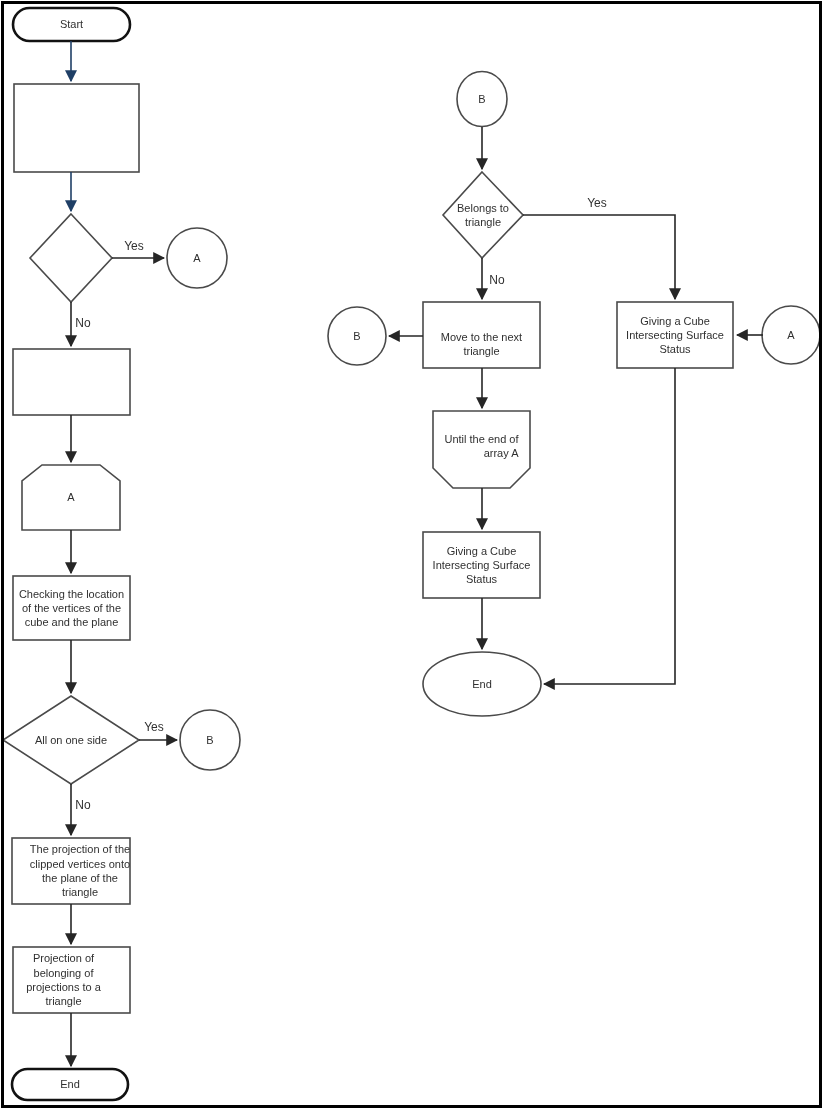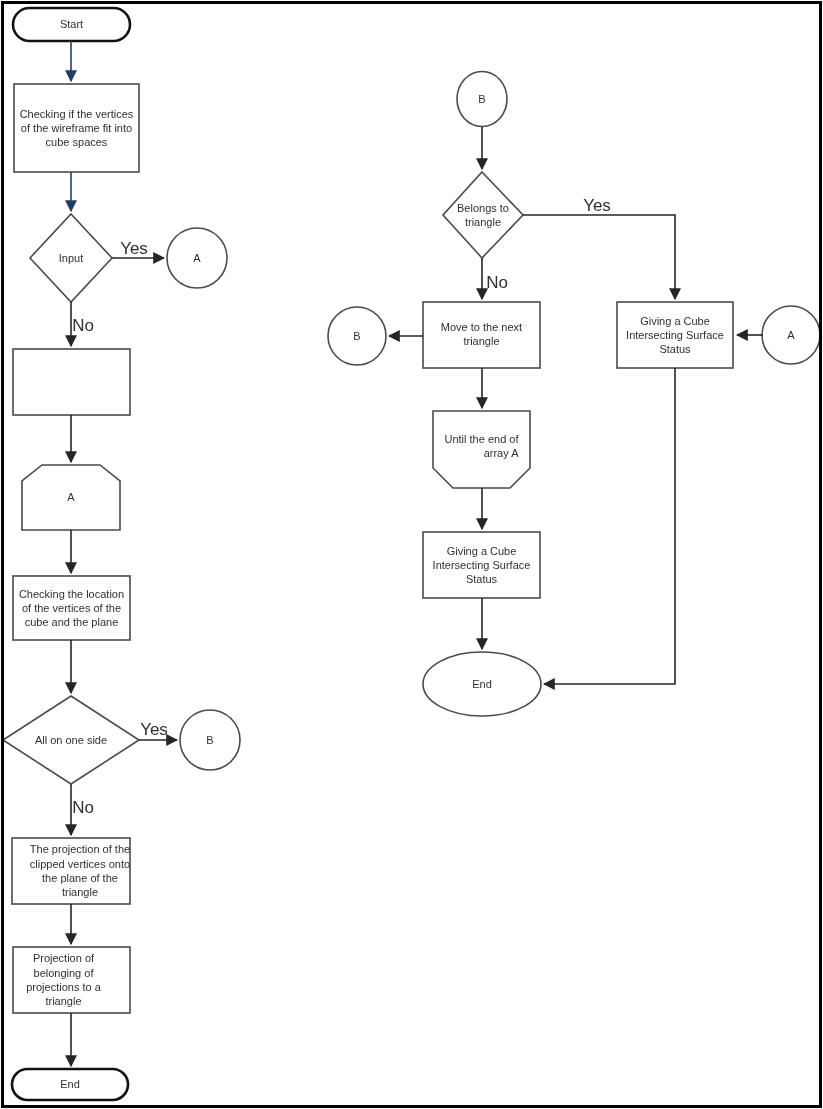--- a/index.html
+++ b/index.html
@@ -28,21 +28,21 @@
   .label{
     position:absolute;
     display:flex;align-items:center;justify-content:center;
     text-align:center;
     font-size:11px;line-height:1.3;
     color:var(--text);
     white-space:pre-line;
   }
   .edge-label{
     position:absolute;
-    font-size:17px;line-height:1.2;
+    font-size:12px;line-height:1.2;
     color:var(--text);
     text-align:center;
   }
   .shape{fill:#fff;stroke:var(--shape-outline);stroke-width:1.6;}
   .terminal{fill:#fff;stroke:var(--terminal-outline);stroke-width:2.6;}
   .conn{fill:none;stroke:var(--line);stroke-width:1.6;}
   .conn-accent{fill:none;stroke:var(--accent-line);stroke-width:1.6;}
   .head-dark{fill:var(--line);}
   .head-accent{fill:var(--accent-line);}
 </style>
@@ -101,45 +101,41 @@
     <path class="conn" d="M482,258 V299" marker-end="url(#arrow-dark)"></path>
     <path class="conn" d="M423,336 H389" marker-end="url(#arrow-dark)"></path>
     <path class="conn" d="M482,368 V408" marker-end="url(#arrow-dark)"></path>
     <path class="conn" d="M482,488 V529" marker-end="url(#arrow-dark)"></path>
     <path class="conn" d="M482,598 V649" marker-end="url(#arrow-dark)"></path>
     <path class="conn" d="M763,335 H737" marker-end="url(#arrow-dark)"></path>
     <path class="conn" d="M675,368 V684 H544" marker-end="url(#arrow-dark)"></path>
   </svg>
 
   <div class="label" style="left:13px;top:8px;width:117px;height:33px;">Start</div>
-  <div class="label" style="left:14px;top:84px;width:125px;height:88px;">Checking if the vertices
-of the wireframe fit into
-cube spaces</div>
-  <div class="label" style="left:30px;top:214px;width:82px;height:88px;">Input</div>
   <div class="label" style="left:167px;top:228px;width:60px;height:60px;">A</div>
   <div class="label" style="left:22px;top:465px;width:98px;height:65px;">A</div>
   <div class="label" style="left:13px;top:576px;width:117px;height:64px;border-radius:21px;">Checking the location
 of the vertices of the
 cube and the plane</div>
   <div class="label" style="left:3px;top:696px;width:136px;height:88px;">All on one side</div>
   <div class="label" style="left:180px;top:710px;width:60px;height:60px;">B</div>
   <div class="label" style="left:12px;top:838px;width:136px;height:66px;">The projection of the
 clipped vertices onto
 the plane of the
 triangle</div>
   <div class="label" style="left:13px;top:947px;width:101px;height:66px;">Projection of
 belonging of
 projections to a
 triangle</div>
   <div class="label" style="left:12px;top:1069px;width:116px;height:31px;">End</div>
 
   <div class="label" style="left:457px;top:72px;width:50px;height:54px;">B</div>
   <div class="label" style="left:443px;top:172px;width:80px;height:86px;">Belongs to
 triangle</div>
-  <div class="label" style="left:423px;top:294px;width:117px;height:80px;">Move to the next
+  <div class="label" style="left:423px;top:304px;width:117px;height:80px;">Move to the next
 triangle</div>
   <div class="label" style="left:328px;top:307px;width:58px;height:58px;">B</div>
   <div class="label" style="left:433px;top:411px;width:97px;height:70px;text-align:right;">Until the end of
 array A</div>
   <div class="label" style="left:423px;top:532px;width:117px;height:66px;">Giving a Cube
 Intersecting Surface
 Status</div>
   <div class="label" style="left:423px;top:652px;width:118px;height:64px;">End</div>
   <div class="label" style="left:617px;top:302px;width:116px;height:66px;">Giving a Cube
 Intersecting Surface

